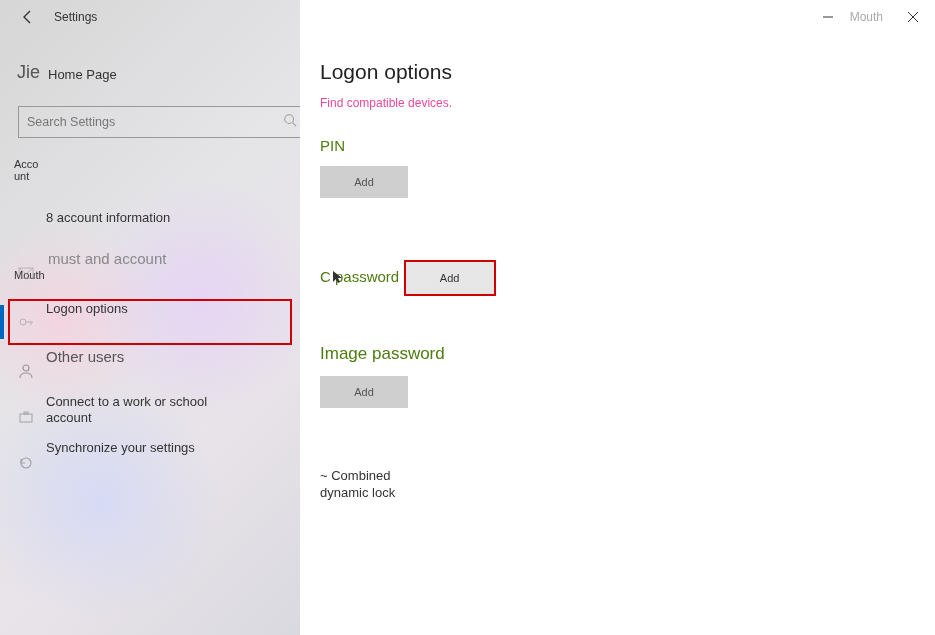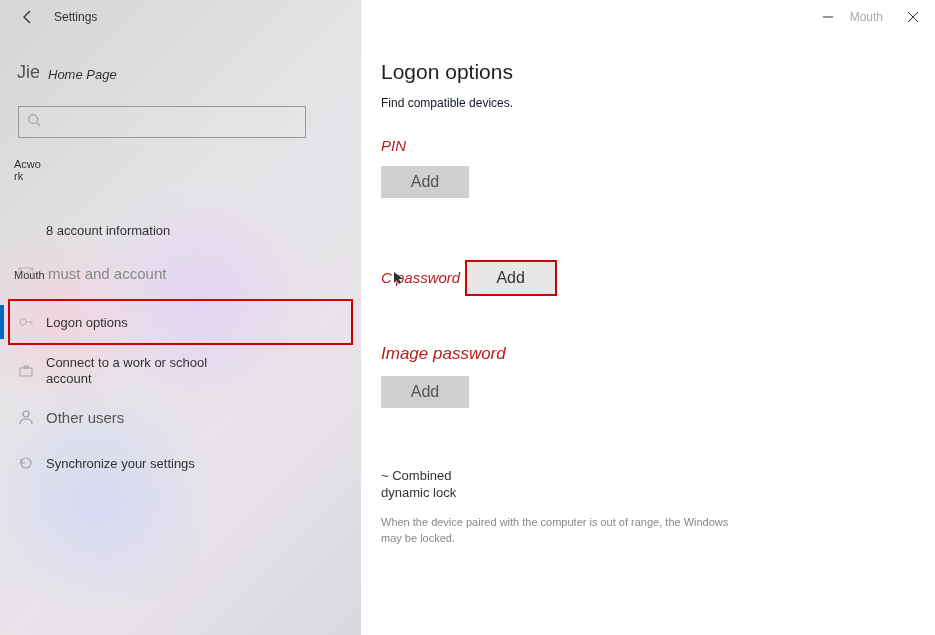--- a/index.html
+++ b/index.html
@@ -2,50 +2,50 @@
 <html><head>
 <meta charset="utf-8">
 <style>
   * { box-sizing: border-box; margin: 0; padding: 0; font-family: "Segoe UI", Tahoma, sans-serif; }
   html, body { width: 935px; height: 635px; overflow: hidden; }
   .window {
     display: flex; width: 935px; height: 635px; position: relative; background: #fff;
   }
   
   .sidebar {
-    width: 361px; height: 100%; position: relative;
+    width: 300px; height: 100%; position: relative;
     background:
       radial-gradient(circle at 60px 320px, rgba(255,200,220,0.55) 0, rgba(255,200,220,0.0) 100px),
       radial-gradient(circle at 200px 300px, rgba(230,200,255,0.55) 0, rgba(230,200,255,0.0) 120px),
       radial-gradient(circle at 100px 500px, rgba(200,210,255,0.55) 0, rgba(200,210,255,0.0) 120px),
       linear-gradient(135deg, #d6d6d6 0%, #e4e4e7 40%, #e8e3e8 70%, #d9d9e0 100%);
   }
   .titlebar-left {
     height: 34px; display: flex; align-items: center; gap: 16px; padding-left: 18px;
   }
   .back-btn { width: 20px; height: 20px; display:flex; align-items:center; justify-content:center; }
   .back-btn svg { width: 16px; height: 16px; }
   .sb-title { font-size: 12px; color: #333; }
   .ghost-jie { position:absolute; left:17px; top:62px; font-size:18px; color:#555; }
   .ghost-account { position:absolute; left:14px; top:158px; font-size:11px; color:#333; width:30px; line-height:1.1; word-break:break-all; }
   .ghost-mouth { position:absolute; left:14px; top:269px; font-size:11px; color:#333; }
-  .home { position:absolute; left:48px; top:67px; font-size:13px; color:#333;font-style:italic; }
+  .home { position:absolute; left:48px; top:67px; font-size:13px; color:#333; }
   .search-wrap {
     position:absolute; left:18px; top:106px; width:288px; height:32px;
     background: rgba(255,255,255,0.05); border:1px solid #999;
     display:flex; align-items:center; padding:0 8px;
   }
   .search-wrap input {
     flex:1; background:transparent; border:none; outline:none; font-size:12.5px; color:#333;
   }
   .search-wrap input::placeholder { color:#777; }
   .search-icon svg { width:14px; height:14px; opacity:0.5; }
   .nav-list { position:absolute; left:0; top:210px; width:100%; }
   .nav-item {
-    display:flex; align-items:center; gap:12px;
+    display:flex; gap:12px;
     padding: 0 18px; height: 46px; font-size:13px; color:#333;
     position: relative;
   }
   .nav-item.small { height: 40px; }
   .nav-item .icon { width:16px; display:flex; align-items:center; justify-content:center; opacity:0.5; }
   .nav-item .icon svg { width:16px; height:16px; }
   .nav-item.selected {
     border: 2px solid #d00000;
     margin: 3px 8px;
     padding: 0 8px;
@@ -59,27 +59,27 @@
 
   
   .content { flex:1; height:100%; background:#fff; position:relative; padding: 0 20px; }
   .titlebar-right {
     position:absolute; right:0; top:0; height:34px; display:flex; align-items:center; gap:0;
   }
   .titlebar-right .ghost-label { color:#aaa; font-size:12px; margin-right:8px; }
   .win-btn { width:44px; height:34px; display:flex; align-items:center; justify-content:center; }
   .win-btn svg { width:12px; height:12px; }
   .page-title { font-size:21px; color:#222; margin-top:60px; font-weight:400; }
-  .link { color:#0f172a; font-size:12px; margin-top:12px; display:inline-block; }
+  .link { color:#ec4899; font-size:12px; margin-top:12px; display:inline-block; }
   .section { margin-top: 34px; }
-  .section h2 { font-size:15px; font-weight:400; color:#b91c1c;font-style:italic; }
+  .section h2 { font-size:15px; font-weight:400; color:#4d7c0f; }
   .section .desc { font-size:11px; color:#888; margin-top:10px; line-height:1.5; max-width:520px; }
   .add-btn {
     margin-top:12px; width:88px; height:32px; background:#cfcfcf; border:none;
-    font-size:16px; color:#555; text-align:left; display:inline-flex;
+    font-size:11px; color:#555; text-align:left; display:inline-flex;
     align-items:center; justify-content:center;
   }
   .add-btn.highlighted {
     border: 2.5px solid #d00000; background:#e7e7e7; color:#333; width:92px; height:36px;
   }
   .cursor-icon { position:relative; display:inline-block; }
   .cursor-icon svg { position:absolute; left:12px; top:2px; width:12px; height:14px; }
   .dynamic-lock-title { font-size:13px; color:#333; margin-top:40px; max-width:90px; line-height:1.3; }
 </style>
 </head>
@@ -91,26 +91,27 @@
     <div class="titlebar-left">
       <div class="back-btn">
         <svg viewBox="0 0 16 16">
             <path d="M10 2 L4 8 L10 14" stroke="#333" stroke-width="1.4" fill="none"></path>
           </svg>
       </div>
       <span class="sb-title">Settings</span>
     </div>
 
     <span class="ghost-jie">Jie</span>
-    <span class="ghost-account">Ac­work</span>
+    <span class="ghost-account">Ac­count</span>
     <span class="ghost-mouth">Mouth</span>
 
     <div class="home">Home Page</div>
 
     <div class="search-wrap">
+      <input type="text" placeholder="Search Settings" style="">
       <span class="search-icon">
         <svg viewBox="0 0 16 16">
             <circle cx="7" cy="7" r="5" stroke="#555" stroke-width="1.2" fill="none"></circle>
             <line x1="11" y1="11" x2="15" y2="15" stroke="#555" stroke-width="1.2"></line>
           </svg>
       </span>
     </div>
 
     <div class="nav-list">
 
@@ -133,38 +134,38 @@
         <span class="icon">
           <svg viewBox="0 0 16 16">
               <circle cx="5" cy="8" r="3" stroke="#888" stroke-width="1" fill="none"></circle>
               <line x1="8" y1="8" x2="15" y2="8" stroke="#888" stroke-width="1"></line>
               <line x1="13" y1="8" x2="13" y2="11" stroke="#888" stroke-width="1"></line>
             </svg>
         </span>
         <span class="label">Logon options</span>
       </div>
 
+      <div class="nav-item other-users">
+        <span class="icon">
+          <svg viewBox="0 0 16 16">
+              <circle cx="8" cy="5" r="3" stroke="#555" stroke-width="1.2" fill="none"></circle>
+              <path d="M2 15 Q2 10 8 10 Q14 10 14 15" stroke="#555" stroke-width="1.2" fill="none"></path>
+            </svg>
+        </span>
+        <span class="label">Other users</span>
+      </div>
+
       <div class="nav-item">
         <span class="icon">
           <svg viewBox="0 0 16 16">
               <rect x="2" y="5" width="12" height="8" stroke="#666" stroke-width="1" fill="none"></rect>
               <rect x="6" y="3" width="4" height="2" stroke="#666" stroke-width="1" fill="none"></rect>
             </svg>
         </span>
         <span class="label multiline" style="max-width:200px;">Connect to a work or school account</span>
-      </div>
-
-      <div class="nav-item other-users">
-        <span class="icon">
-          <svg viewBox="0 0 16 16">
-              <circle cx="8" cy="5" r="3" stroke="#555" stroke-width="1.2" fill="none"></circle>
-              <path d="M2 15 Q2 10 8 10 Q14 10 14 15" stroke="#555" stroke-width="1.2" fill="none"></path>
-            </svg>
-        </span>
-        <span class="label">Other users</span>
       </div>
 
       <div class="nav-item">
         <span class="icon">
           <svg viewBox="0 0 16 16">
               <path d="M3 8 A5 5 0 0 1 13 8" stroke="#666" stroke-width="1.2" fill="none"></path>
               <path d="M13 8 A5 5 0 0 1 3 8" stroke="#666" stroke-width="1.2" fill="none"></path>
               <path d="M3 4 L3 8 L7 8" stroke="#666" stroke-width="1.2" fill="none"></path>
             </svg>
         </span>
@@ -212,17 +213,16 @@
 
     
     <div class="section" style="margin-top:48px;">
       <h2 style="font-size:17px;">Image password</h2>
       <button class="add-btn">Add</button>
     </div>
 
     
     <div class="section" style="margin-top:60px;">
       <div class="dynamic-lock-title">~ Combined dy­namic lock</div>
-      <p class="desc" style="margin-top:12px; max-width:360px;">When the device paired with the computer is out of range, the Windows may be locked.</p>
     </div>
 
   </div>
 </div>
 
 </body></html>

